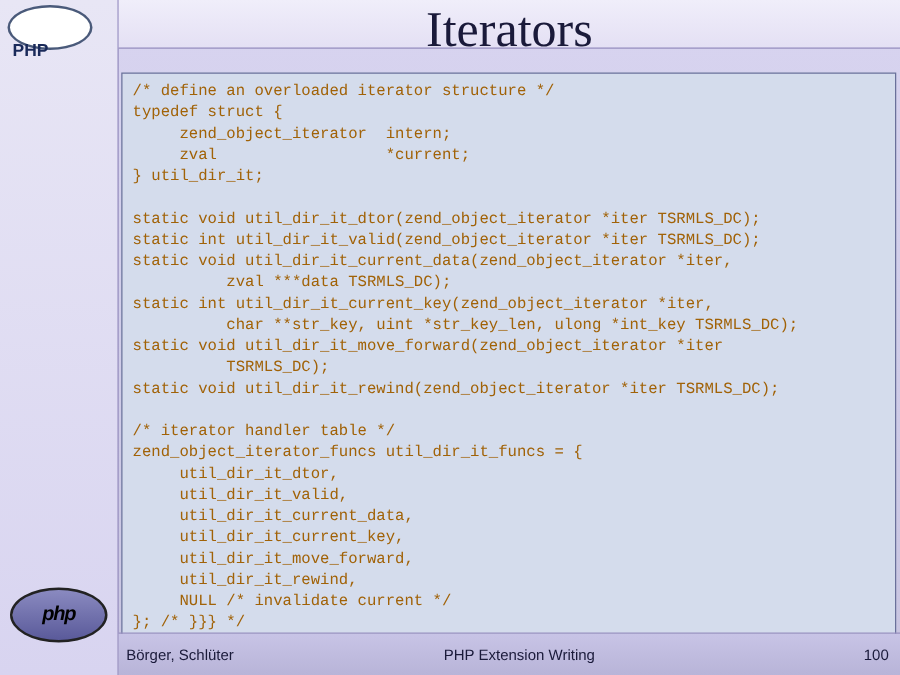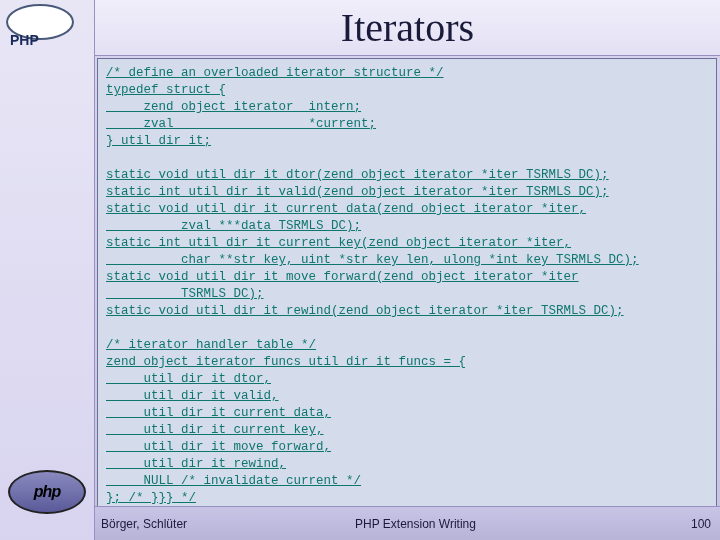--- a/index.html
+++ b/index.html
@@ -70,24 +70,23 @@
     font-weight: bold;
     font-size: 16px;
     font-style: italic;
     letter-spacing: -1px;
   }
   .header {
     position: absolute;
     top: 0;
     left: 95px;
     right: 0;
-    height: 56px;
+    height: 39px;
     background: linear-gradient(to bottom, #f0eefa 0%, #e4e0f4 100%);
     display: flex;
-    align-items: center;
     justify-content: center;
     border-bottom: 1px solid #9890c0;
   }
   .header h1 {
     font-family: "Times New Roman", serif;
     font-size: 40px;
     font-weight: normal;
     color: #1a1a3a;
   }
   .code-block {
@@ -95,24 +94,23 @@
     top: 58px;
     left: 97px;
     right: 3px;
     bottom: 24px;
     background: #d4dcec;
     border: 1px solid #6a709a;
     padding: 6px 8px;
     font-family: "Courier New", monospace;
     font-size: 12.5px;
     line-height: 1.36;
-    color: #0f766e;
+    color: #a16207;
     white-space: pre;
     overflow: hidden;
-    text-decoration: underline;
   }
   .footer {
     position: absolute;
     bottom: 0;
     left: 95px;
     right: 0;
     height: 34px;
     background: linear-gradient(to bottom, #c8c4e6 0%, #b8b4d8 100%);
     border-top: 1px solid #9890c0;
     display: flex;

